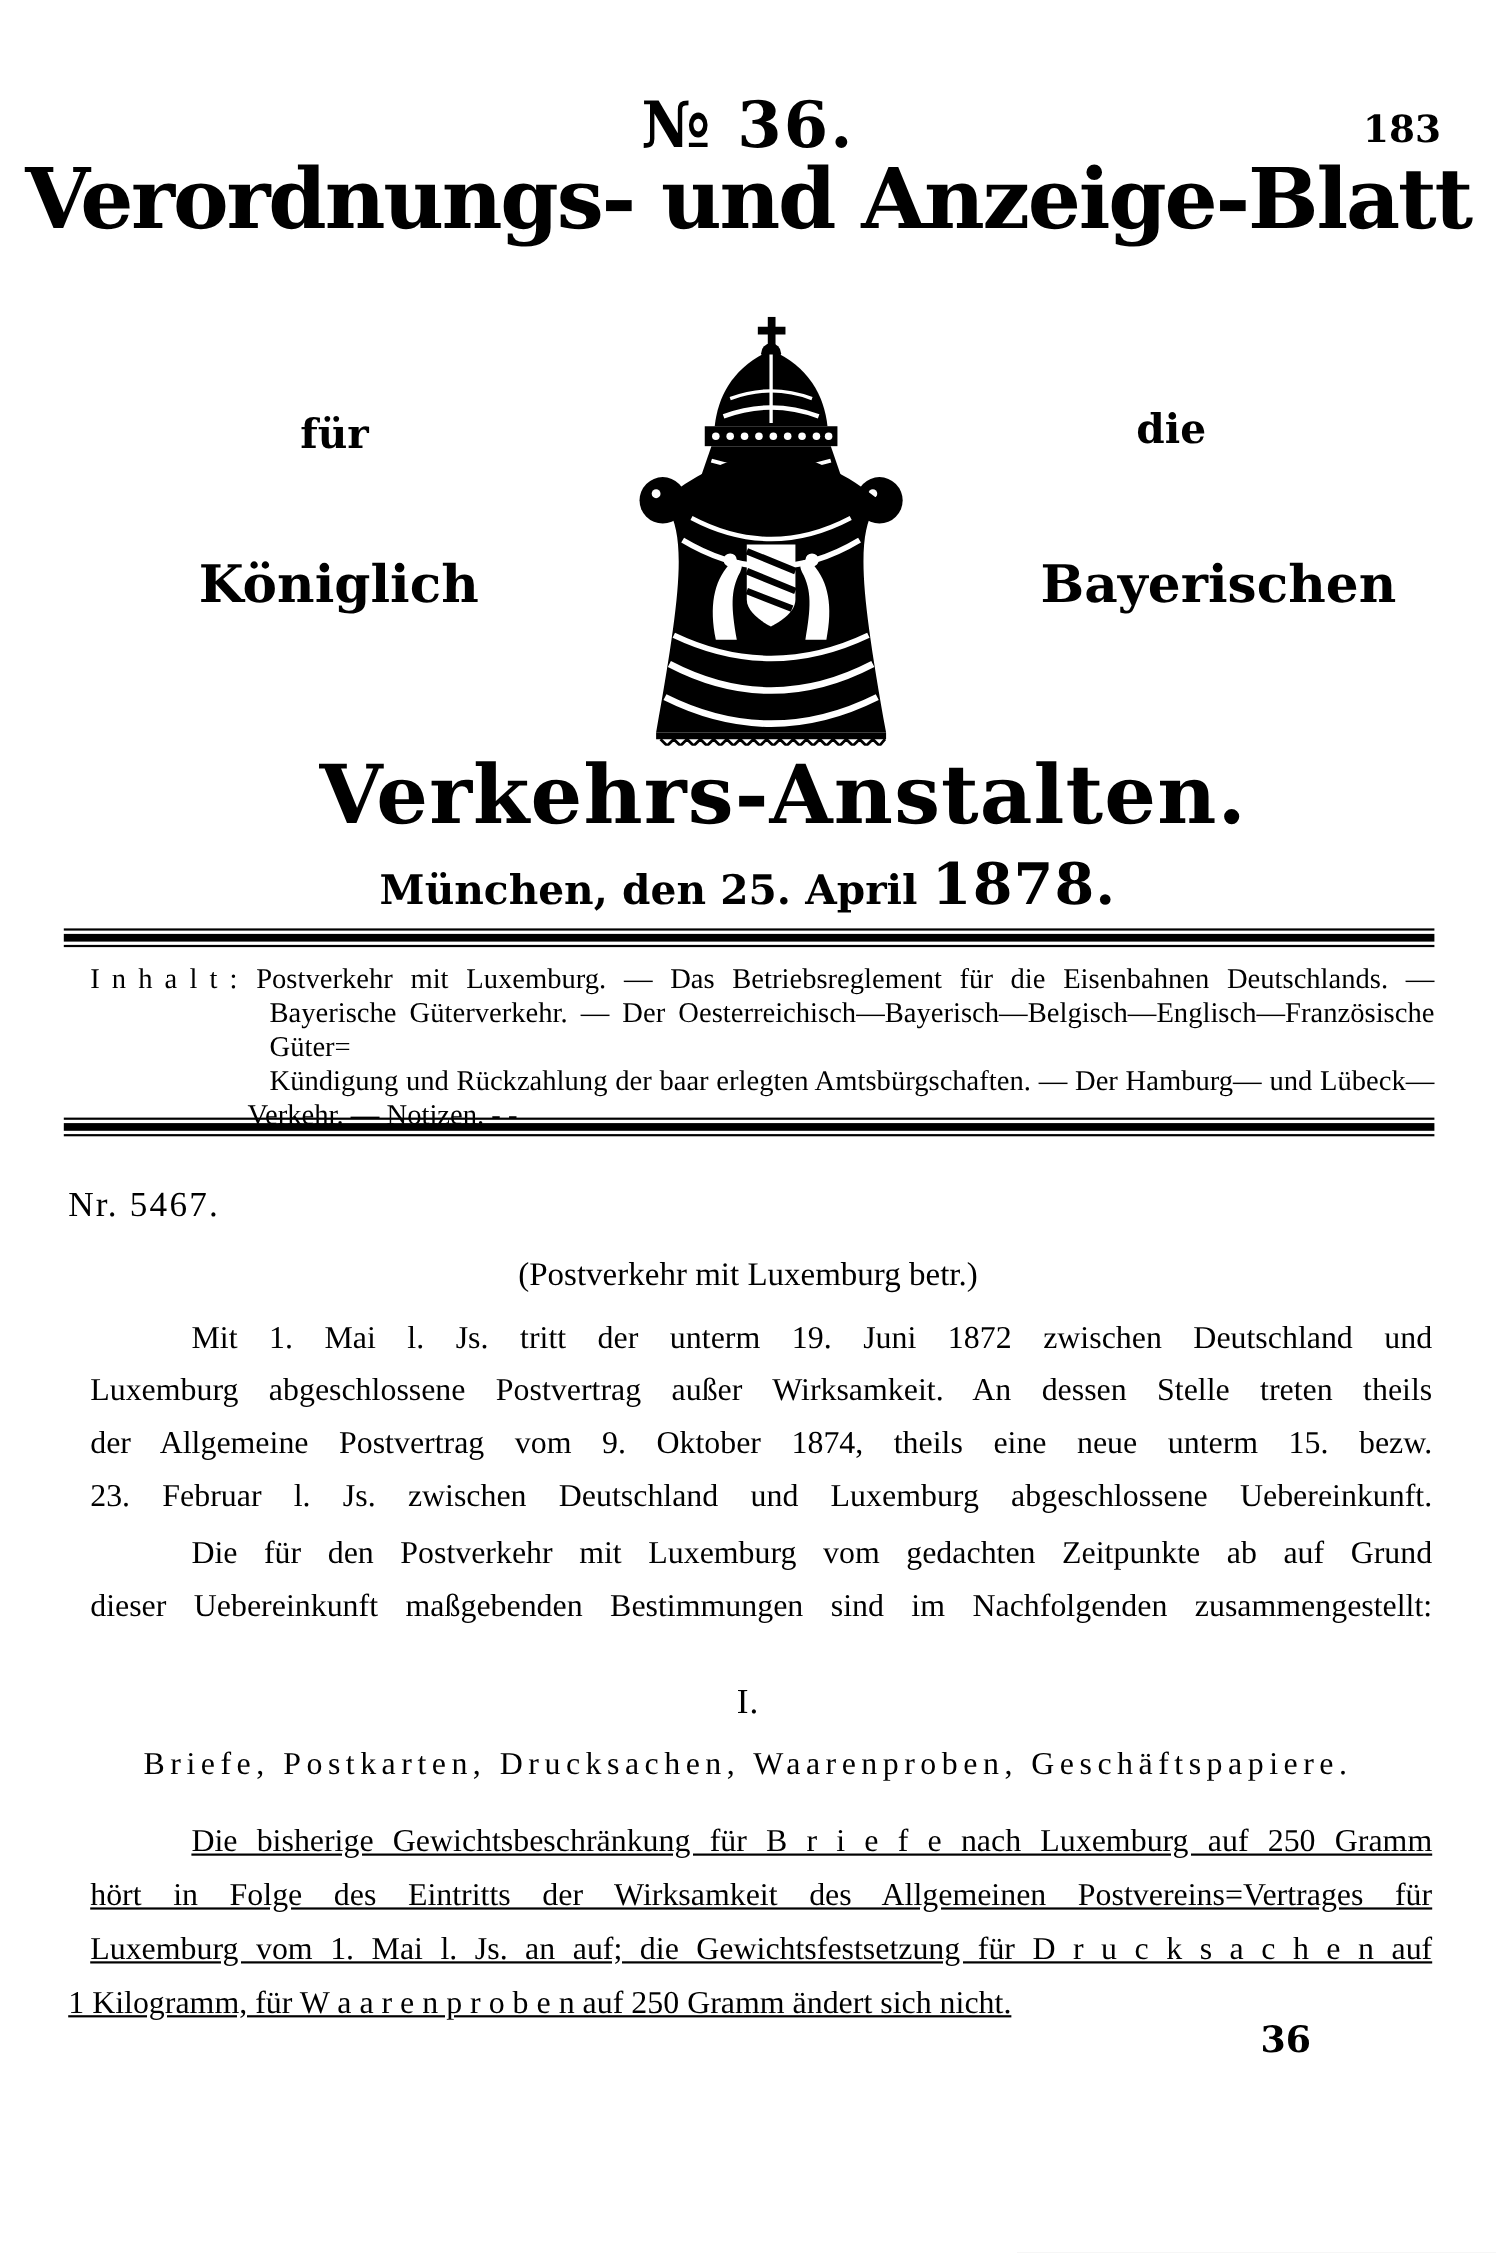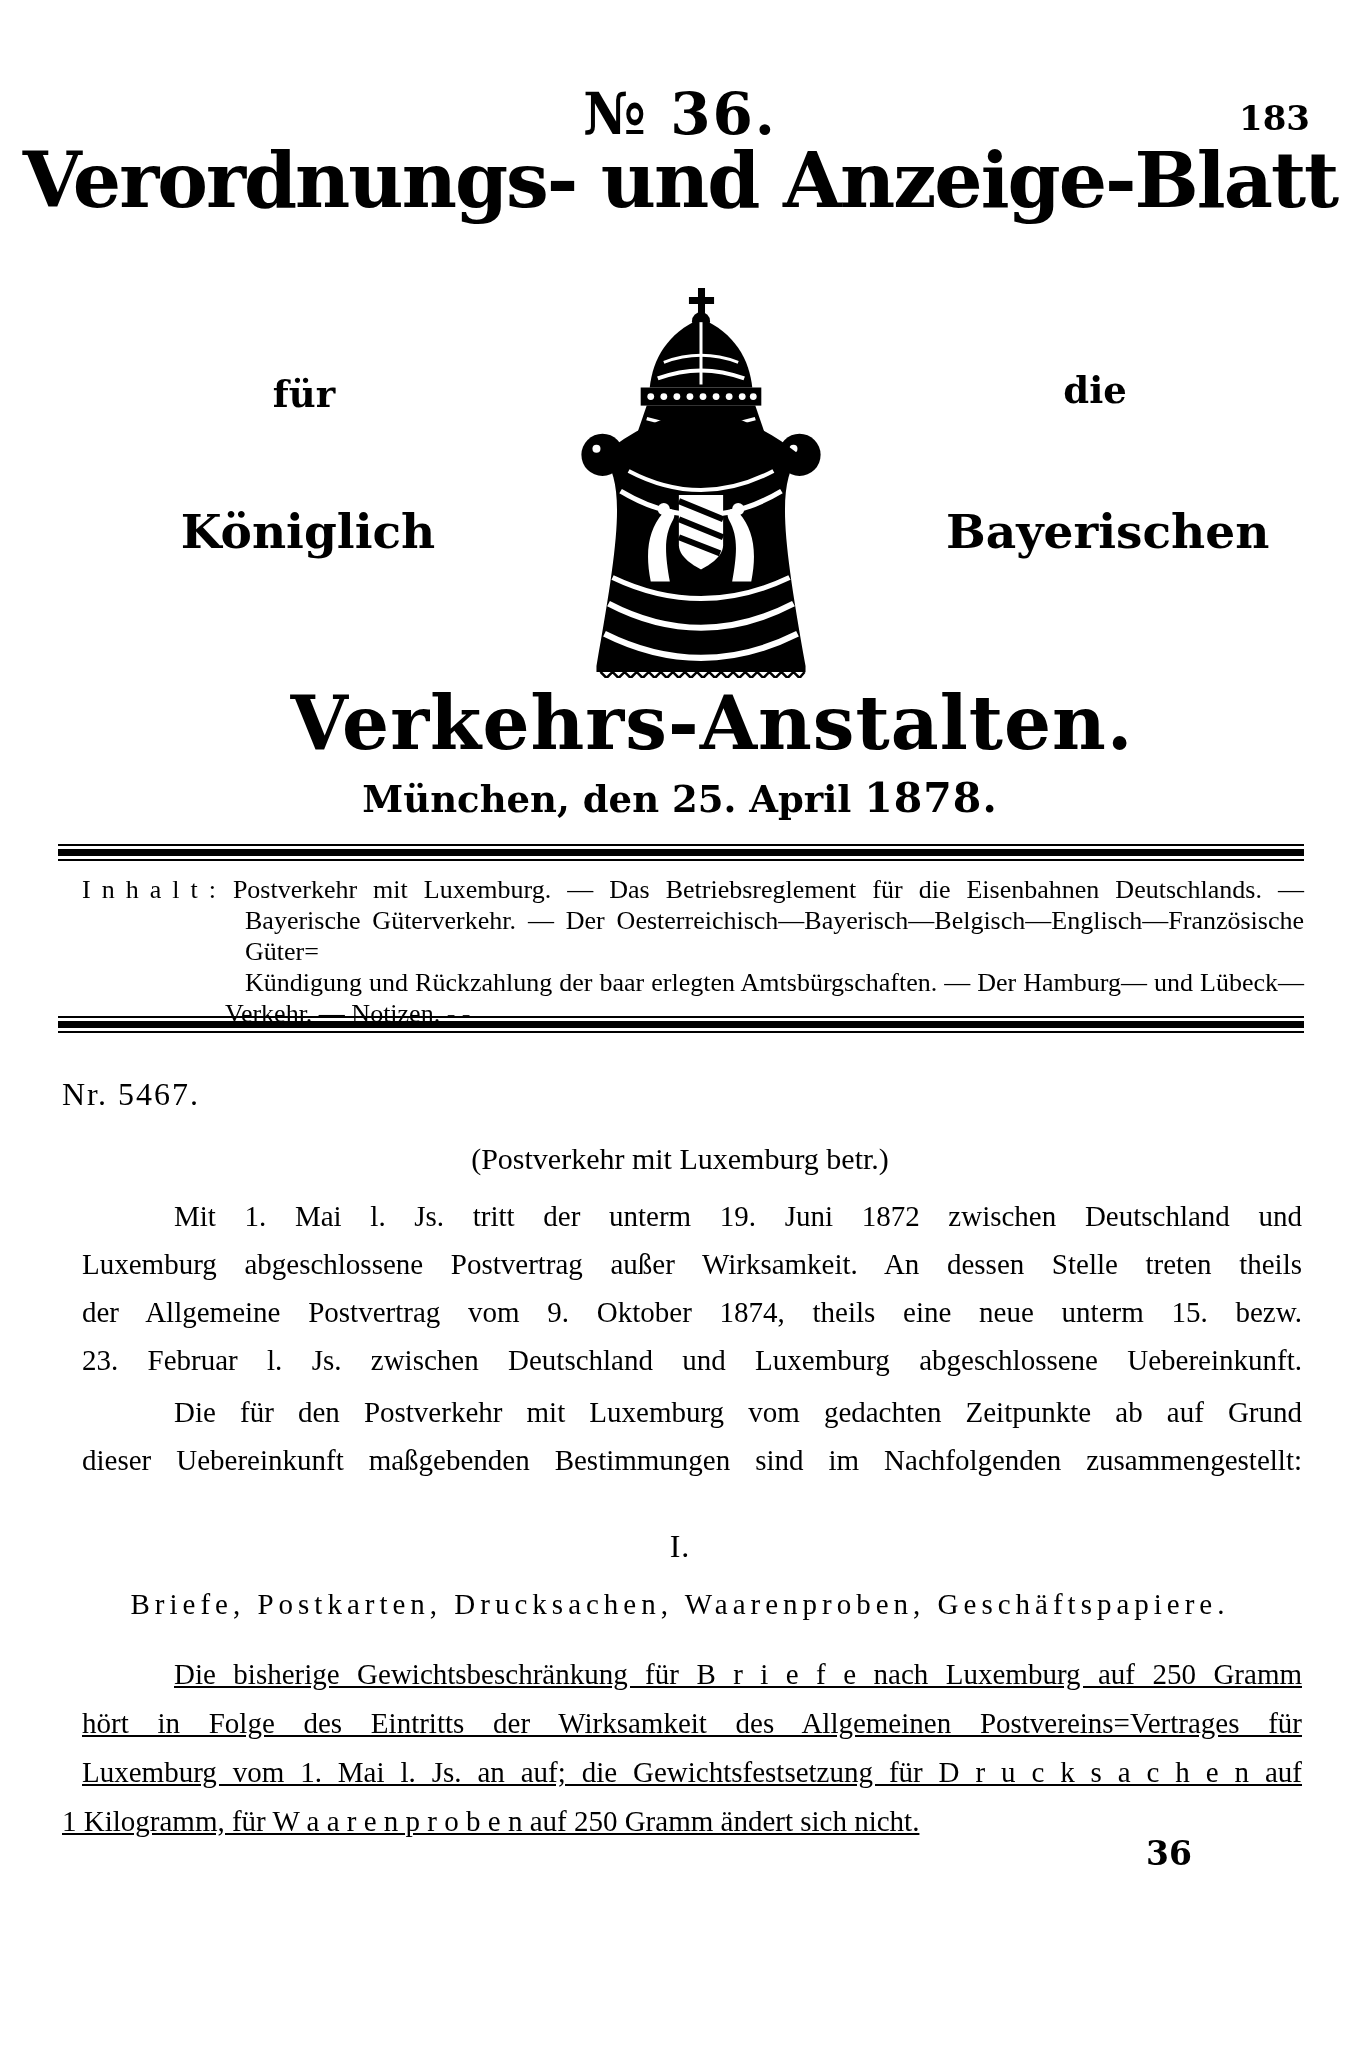--- a/index.html
+++ b/index.html
@@ -8,28 +8,28 @@
     color:#000;font-family:"Liberation Serif",serif;overflow:hidden;
     margin:0 auto;
   }
   .abs{position:absolute;}
   .ctr{left:0;width:100%;text-align:center;}
 
   .pagenum{top:98px;right:50px;font:bold 34px "DejaVu Serif",serif;}
   .issue{top:80px;font:bold 58px "DejaVu Serif",serif;letter-spacing:2px;}
   .masthead1{top:136px;font:bold 76px "DejaVu Serif",serif;letter-spacing:-2px;white-space:nowrap;}
   .fuer{top:372px;left:242px;width:124px;text-align:center;font:bold 37px "DejaVu Serif",serif;}
-  .die{top:368px;left:1033px;width:124px;text-align:center;font:bold 37px "DejaVu Serif",serif;}
+  .die{top:368px;left:1033px;width:124px;font:bold 37px "DejaVu Serif",serif;}
   .koeniglich{top:504px;left:166px;width:284px;text-align:center;font:bold 47px "DejaVu Serif",serif;}
   .bayerischen{top:504px;left:946px;width:316px;text-align:center;font:bold 47px "DejaVu Serif",serif;}
   .arms{left:550px;top:288px;width:302px;height:390px;}
   .arms svg{width:100%;height:100%;display:block;}
   .masthead2{top:680px;font:bold 74px "DejaVu Serif",serif;letter-spacing:1px;white-space:nowrap;padding-left:32px;}
   .dateline{top:774px;font:bold 37px "DejaVu Serif",serif;}
-  .dateline .year{font-size:41px;letter-spacing:1px;}
+  .dateline .year{font-size:52px;letter-spacing:1px;}
 
   .rule{left:58px;width:1246px;border-top:2px solid #000;border-bottom:2px solid #000;padding:3px 0;}
   .rule .bar{height:7px;background:#000;}
   .rule1{top:844px;}
   .rule2{top:1016px;}
 
   .inhalt{left:62px;top:874px;width:1242px;font:26px/31px "Liberation Serif",serif;}
   .inh-label{letter-spacing:11px;padding-right:6px;}
   .inh-first{white-space:normal;}
   .inhalt .tline{padding-left:163px;}

